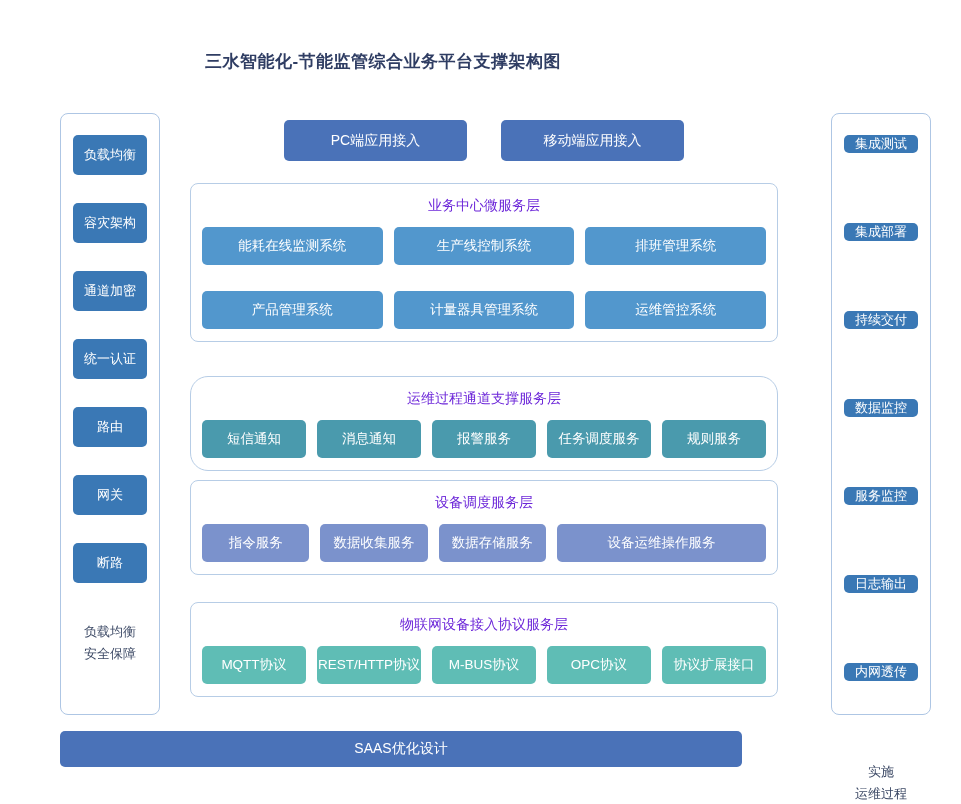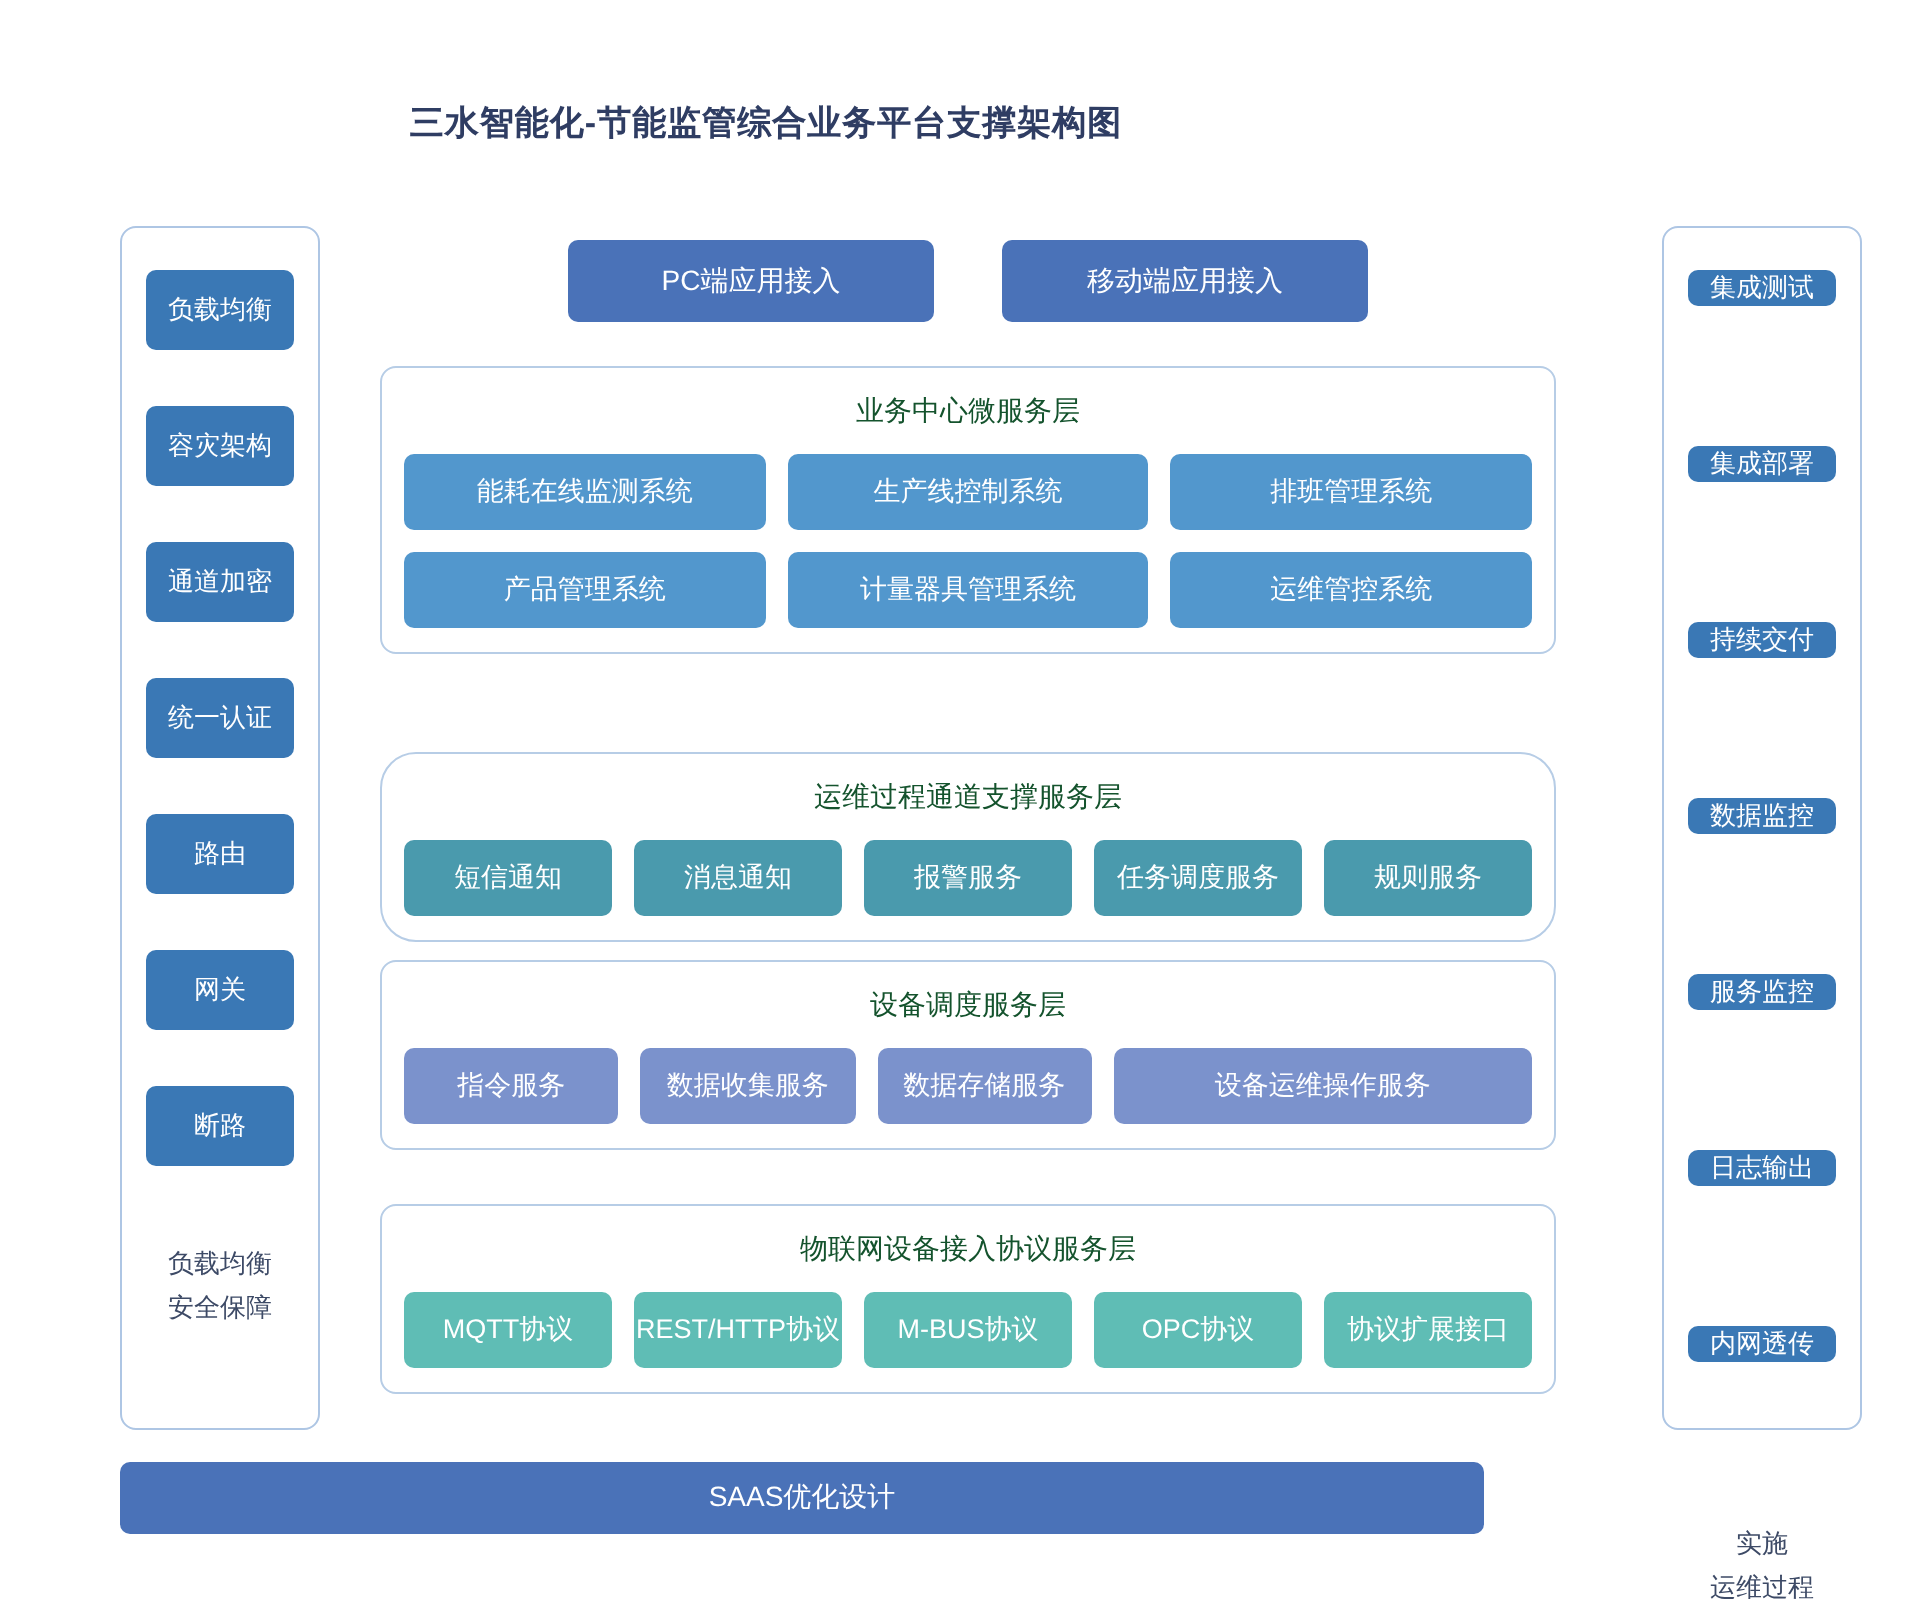--- a/index.html
+++ b/index.html
@@ -99,27 +99,27 @@
     width: 588px;
     border: 1px solid #b7cde6;
     border-radius: 8px;
     background: #ffffff;
     box-sizing: border-box;
     padding: 0 11px 12px 11px;
   }
   .layer-title {
     text-align: center;
     font-size: 14px;
-    color: #14532d;
+    color: #6d28d9;
     padding: 13px 0 12px 0;
   }
   .row {
     display: flex;
     gap: 11px;
-    margin-bottom: 11px;
+    margin-bottom: 26px;
   }
   .row:last-child { margin-bottom: 0; }
   .cell {
     height: 38px;
     border-radius: 5px;
     color: #ffffff;
     font-size: 13.5px;
     display: flex;
     align-items: center;
     justify-content: center;

